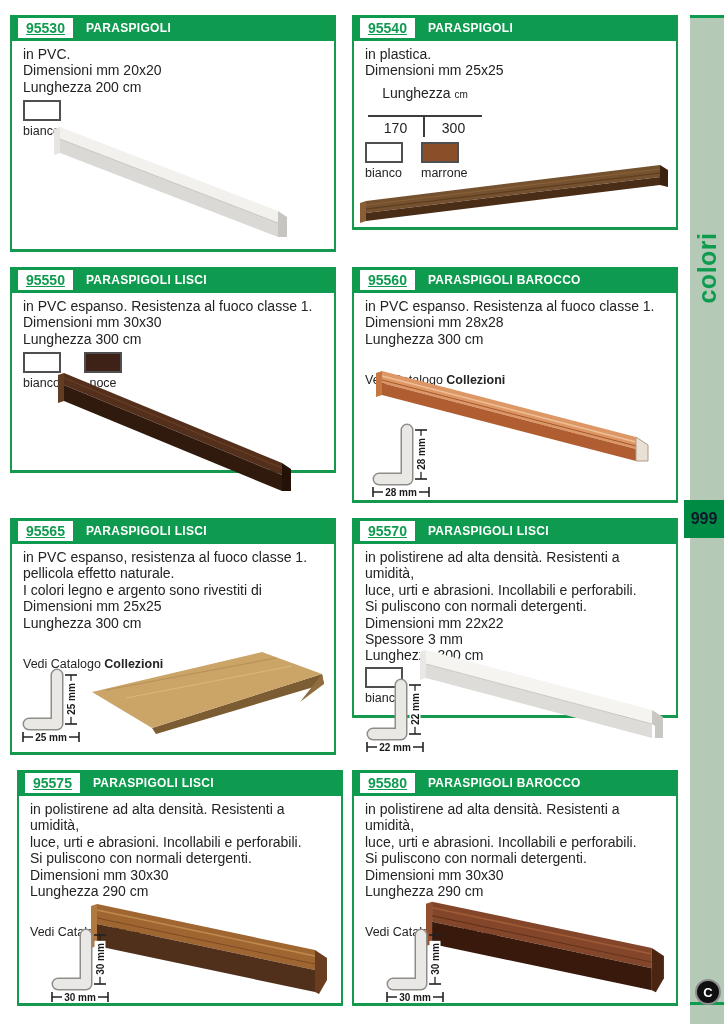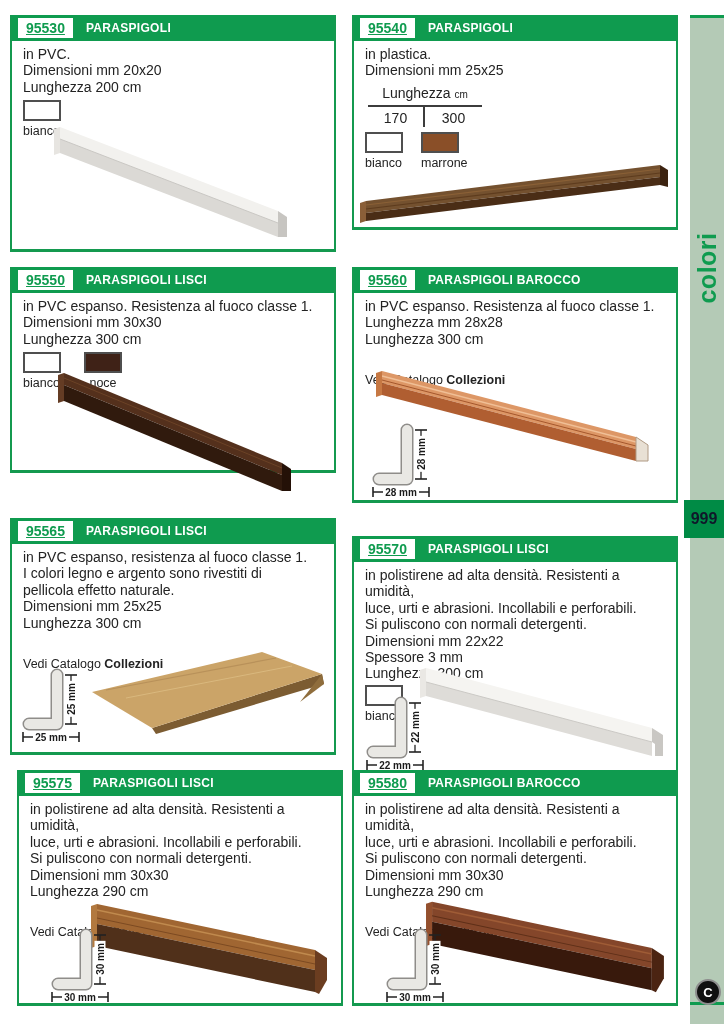--- a/index.html
+++ b/index.html
@@ -19,21 +19,21 @@
   }
   .cell-title { color:#fff; font-weight:bold; font-size:12px; margin-left:13px; letter-spacing:0.3px; }
   .cell-body { padding:5px 10px 0 11px; font-size:14px; line-height:16.4px; color:#232323; position:relative; }
   .swatch-row { display:flex; margin-top:5px; }
   .swatch { width:38px; height:21px; border:2px solid #4f4f4f; box-sizing:border-box; background:#fff; }
   .swatch-label { font-size:12.5px; margin-top:2px; color:#232323; }
   .catalog-note { font-size:12.5px; margin-top:25px; color:#232323; }
   .catalog-note .bold-part { font-weight:bold; }
   
   .len-table { margin:6px 0 0 3px; width:114px; }
-  .len-head { text-align:center; padding-bottom:2px; border-bottom:2px solid #3c3c3c; font-size:14px; }
+  .len-head { text-align:center; padding-bottom:12px; border-bottom:2px solid #3c3c3c; font-size:14px; }
   .len-head .unit { font-size:10px; }
   .len-vals { display:flex; }
   .len-vals .len-val { width:57px; box-sizing:border-box; text-align:center; padding-top:3px; font-size:14px; }
   .len-vals .len-val:first-child { border-right:2px solid #3c3c3c; }
   
   .photo { position:absolute; }
   .dim { position:absolute; width:62px; height:76px; }
   .dim svg { display:block; }
   .dim-v {
     position:absolute; left:51px; top:31px; transform:translate(-50%,-50%) rotate(-90deg);
@@ -164,21 +164,21 @@
     </svg>
   </div>
 
   <div class="cell" style="left:352px; top:267px; height:236px;">
     <div class="cell-header">
       <span class="code-box">95560</span>
       <span class="cell-title">PARASPIGOLI BAROCCO</span>
     </div>
     <div class="cell-body">
       <div>in PVC espanso. Resistenza al fuoco classe 1.</div>
-      <div>Lunghezza mm 28x28</div>
+      <div>Dimensioni mm 28x28</div>
       <div>Lunghezza 300 cm</div>
       <div class="catalog-note">
         <span>Vedi Catalogo </span><span class="bold-part">Collezioni</span>
       </div>
     </div>
     <svg class="photo" style="left:10px; top:100px;" width="306" height="100" viewBox="0 0 306 100">
       <polygon points="18,4 272,70 272,82 18,16" fill="#dd9766"></polygon>
       <line x1="18" y1="9" x2="272" y2="75" stroke="#f0bf96" stroke-width="1.5"></line>
       <line x1="18" y1="13" x2="272" y2="79" stroke="#a5572c" stroke-width="1"></line>
       <polygon points="18,16 272,82 272,94 18,28" fill="#b05e31"></polygon>
@@ -201,22 +201,22 @@
     </div>
   </div>
 
   <div class="cell" style="left:10px; top:518px; height:237px;">
     <div class="cell-header">
       <span class="code-box">95565</span>
       <span class="cell-title">PARASPIGOLI LISCI</span>
     </div>
     <div class="cell-body">
       <div>in PVC espanso, resistenza al fuoco classe 1.</div>
+      <div>pellicola effetto naturale.</div>
       <div>I colori legno e argento sono rivestiti di</div>
-      <div>pellicola effetto naturale.</div>
       <div>Dimensioni mm 25x25</div>
       <div>Lunghezza 300 cm</div>
       <div class="catalog-note">
         <span>Vedi Catalogo </span><span class="bold-part">Collezioni</span>
       </div>
     </div>
     <svg class="photo" style="left:74px; top:126px;" width="244" height="94" viewBox="0 0 244 94">
       <polygon points="66,84 236,30 238,40 70,90" fill="#7c5c32"></polygon>
       <polygon points="6,48 176,8 236,30 66,84" fill="#cba468"></polygon>
       <line x1="20" y1="46" x2="190" y2="14" stroke="#b8915a" stroke-width="1.2"></line>
@@ -232,21 +232,21 @@
         <line x1="45" y1="56" x2="57" y2="56" stroke="#222" stroke-width="1.6"></line>
         <line x1="3" y1="69" x2="59" y2="69" stroke="#222" stroke-width="1.3"></line>
         <line x1="3" y1="64" x2="3" y2="74" stroke="#222" stroke-width="1.6"></line>
         <line x1="59" y1="64" x2="59" y2="74" stroke="#222" stroke-width="1.6"></line>
       </svg>
       <div class="dim-v">25 mm</div>
       <div class="dim-h"><span>25 mm</span></div>
     </div>
   </div>
 
-  <div class="cell" style="left:352px; top:518px; height:237px;margin-top:18px;">
+  <div class="cell" style="left:352px; top:518px; height:200px;">
     <div class="cell-header">
       <span class="code-box">95570</span>
       <span class="cell-title">PARASPIGOLI LISCI</span>
     </div>
     <div class="cell-body">
       <div>in polistirene ad alta densità. Resistenti a umidità,</div>
       <div>luce, urti e abrasioni. Incollabili e perforabili.</div>
       <div>Si puliscono con normali detergenti.</div>
       <div>Dimensioni mm 22x22</div>
       <div>Spessore 3 mm</div>

